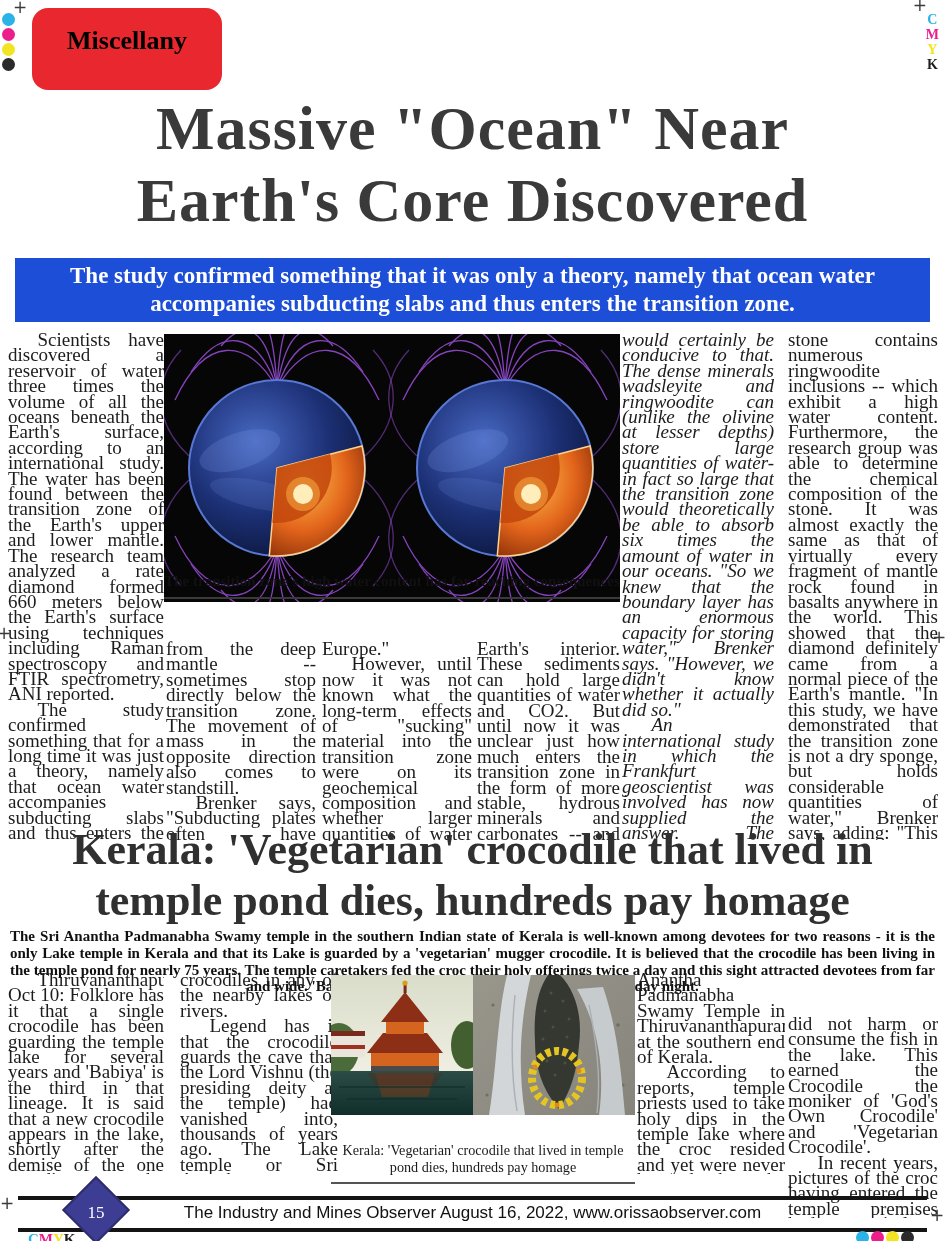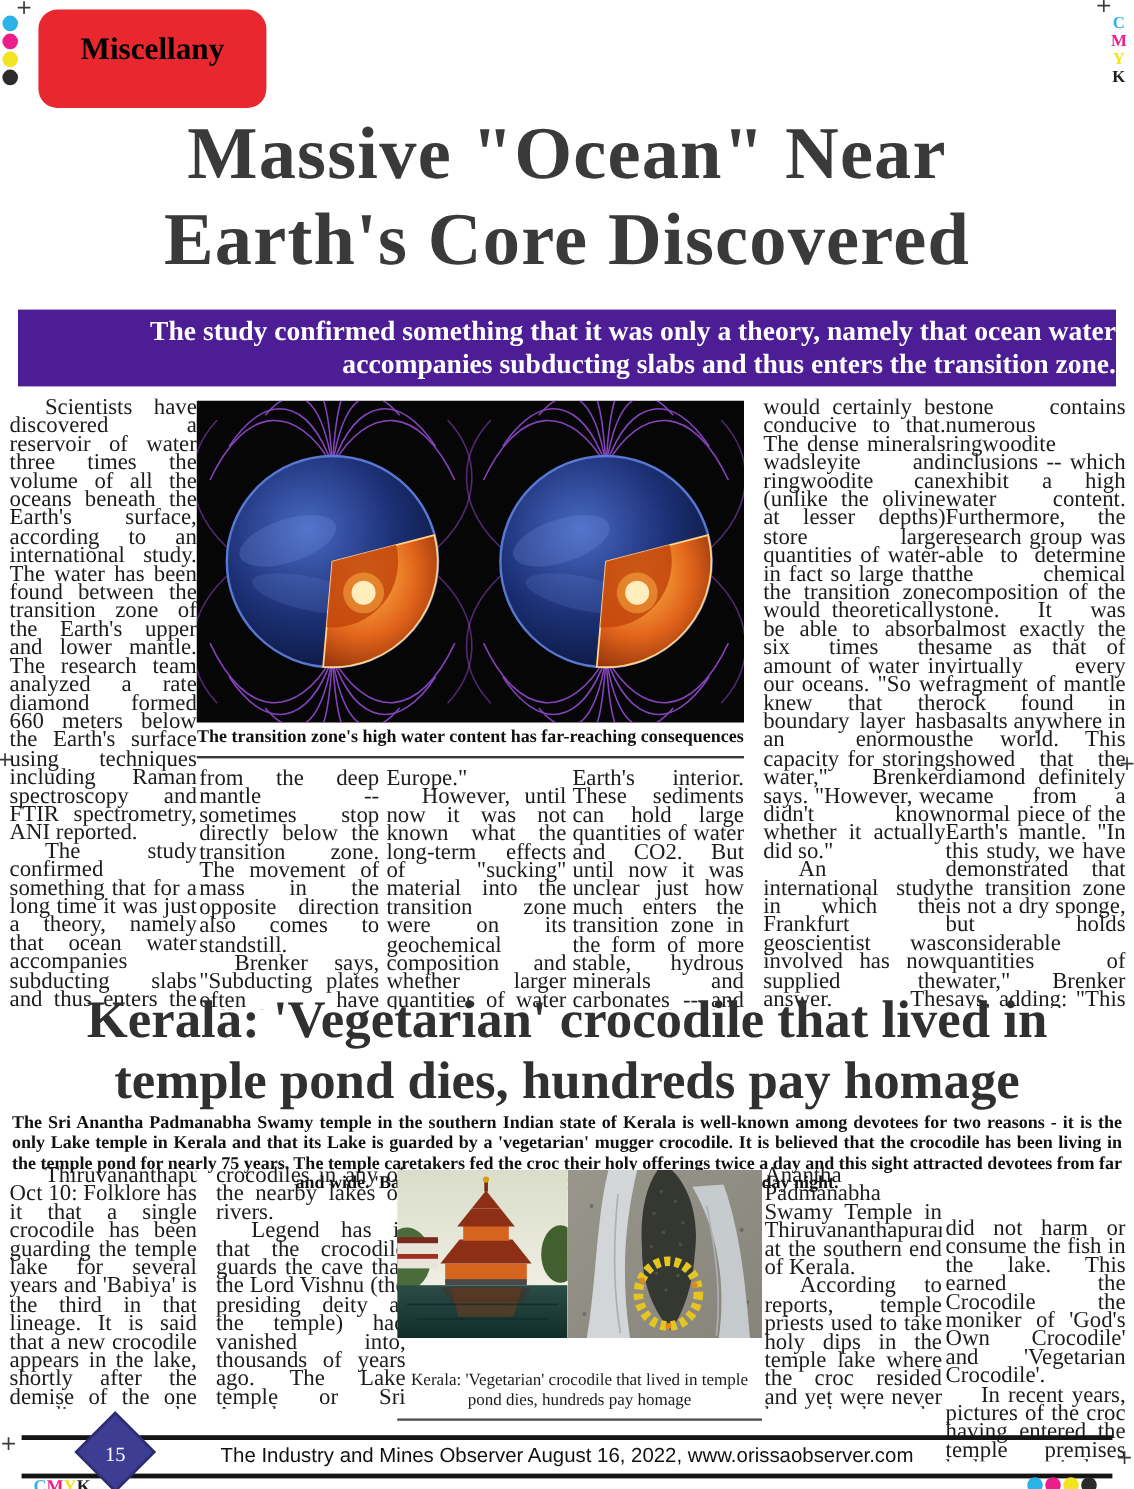--- a/index.html
+++ b/index.html
@@ -25,35 +25,35 @@
     background:#e8282e; border-radius:16px; text-align:center;
   }
   .badge span { display:inline-block; margin-top:18px; color:#000000; font-weight:bold; font-size:26px; }
   
   .headline1 {
     position:absolute; left:0; top:92px; width:945px; text-align:center;
     font-size:62px; line-height:72px; font-weight:bold; color:#3a3a3a; letter-spacing:1px;
   }
   .standfirst1 {
     position:absolute; left:15px; top:258px; width:915px; height:64px;
-    background:#4c1d95; color:#ffffff; font-weight:bold; font-size:23px; line-height:28px;
-    text-align:right; padding-top:4px;
+    background:#1d4ed8; color:#ffffff; font-weight:bold; font-size:23px; line-height:28px;
+    text-align:center; padding-top:4px;
   }
   .col { position:absolute; overflow:hidden; font-size:19px; line-height:15.4px; }
   .col p { margin:0; text-indent:1.55em; text-align:justify; }
   .col p.cont { text-indent:0; }
   .a1c1 { left:8px;  top:332px; width:156px; height:508px; }
-  .a1c5 { left:636px; top:332px; width:152px; height:508px; }
+  .a1c5 { left:622px; top:332px; width:152px; height:508px;font-style:italic; }
   .a1c6 { left:788px; top:332px; width:150px; height:508px; }
   .a1c2 { left:166px; top:641px; width:150px; height:200px; }
   .a1c3 { left:322px; top:641px; width:150px; height:200px; }
   .a1c4 { left:477px; top:641px; width:143px; height:200px; }
   .fig1 { position:absolute; left:164px; top:334px; width:456px; height:268px; background:#060606; }
   .cap1 {
-    position:absolute; left:164px; top:606px; width:456px;
+    position:absolute; left:164px; top:573px; width:456px;
     font-weight:bold; font-size:15px; text-align:center; color:#111;
     padding-bottom:7px; border-bottom:2.5px solid #3a3a3a;
   }
   
   .headline2 {
     position:absolute; left:0; top:824px; width:945px; text-align:center;
     font-size:44px; line-height:51px; font-weight:bold; color:#303030;
   }
   .standfirst2 {
     position:absolute; left:10px; top:928px; width:925px;

